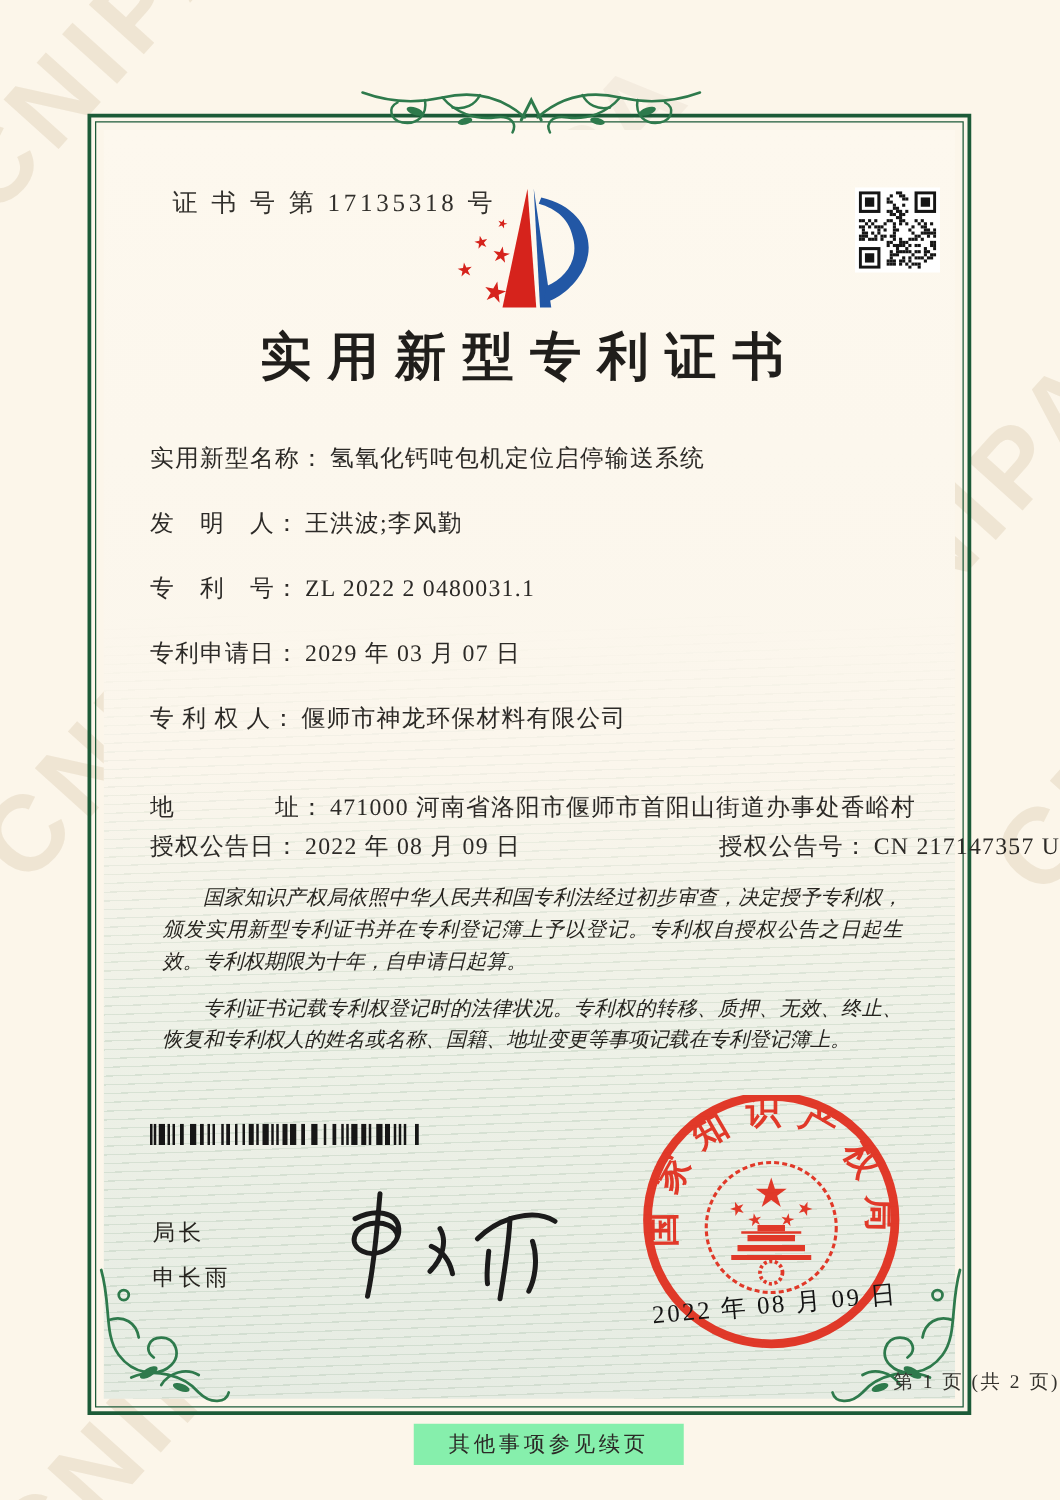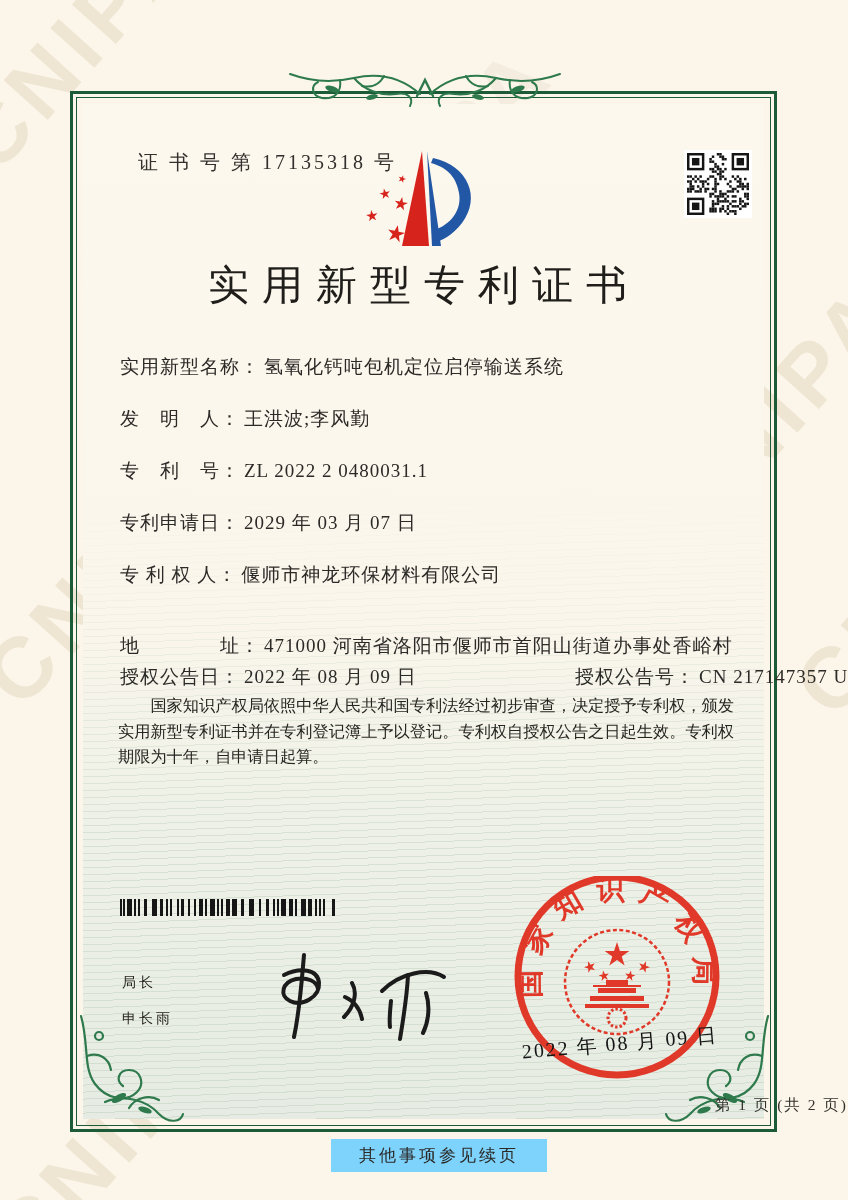--- a/index.html
+++ b/index.html
@@ -20,48 +20,48 @@
   .waves{position:absolute;inset:0;
          background:repeating-linear-gradient(178deg,rgba(130,165,135,.20) 0 1px,rgba(0,0,0,0) 1px 7px);
          -webkit-mask-image:linear-gradient(180deg,transparent 0%,transparent 38%,#000 72%,#000 100%);
                  mask-image:linear-gradient(180deg,transparent 0%,transparent 38%,#000 72%,#000 100%);}
 
   .cert-no{position:absolute;left:118px;top:149px;font-size:20px;letter-spacing:3px;color:#32302c;margin-left:20px;}
   .qr{position:absolute;left:684px;top:150px;width:62px;height:62px;background:#fff;padding:3px;}
   .logo{position:absolute;left:355px;top:146px;width:140px;height:106px;}
 
   .title{position:absolute;left:0;top:258px;width:100%;text-align:center;
-         font-size:41px;font-weight:normal;letter-spacing:13px;color:#201e1b;}
+         font-size:41px;font-weight:bold;letter-spacing:13px;color:#201e1b;}
 
   .row{position:absolute;left:120px;font-size:19px;color:#2c2a27;white-space:nowrap;letter-spacing:1px;}
   .row .val{margin-left:4px;}
   .grant2{position:absolute;left:455px;top:0;}
 
   .paras{position:absolute;left:118px;top:694px;width:616px;color:#26241f;}
-  .paras p{margin:0;font-size:16.2px;line-height:25.5px;text-align:justify;text-indent:2em;}
+  .paras p{margin:12px;font-size:16.2px;line-height:25.5px;text-align:justify;text-indent:2em;font-style:italic;}
 
   .barcode{position:absolute;left:120px;top:899px;width:216px;height:17px;}
 
-  .sig-label{position:absolute;left:122px;font-size:14px;letter-spacing:3px;color:#26241f;
+  .sig-label{position:absolute;left:122px;font-size:18px;letter-spacing:3px;color:#26241f;
              font-family:Liberation Mono, monospace;}
   .sig-title{top:974px;} .sig-name{top:1010px;}
   .signature{position:absolute;left:248px;top:933px;width:205px;height:118px;}
 
   .seal{position:absolute;left:505px;top:876px;width:224px;height:210px;}
   .seal-date{position:absolute;left:513px;top:1030px;width:214px;text-align:center;
              font-size:20px;letter-spacing:2px;color:#141414;transform:rotate(-5deg);z-index:5;}
 
   .page-info{position:absolute;left:0;top:1095px;width:100%;text-align:right;
              font-size:15.5px;letter-spacing:2px;color:#33312c;}
 
   .corner-orn{position:absolute;top:1010px;width:112px;height:116px;}
   .corner-left{left:75px;} .corner-right{left:662px;transform:scaleX(-1);}
   .top-orn{position:absolute;left:270px;top:64px;width:310px;height:54px;}
 
-  .footer-note{position:absolute;left:331px;top:1139px;width:216px;height:33px;background:#7dd3fc;
+  .footer-note{position:absolute;left:331px;top:1139px;width:216px;height:33px;background:#86efac;
                display:flex;align-items:center;justify-content:center;
                font-size:17px;letter-spacing:3px;color:#2b2926;}
 </style>
 </head>
 <body>
 
 <div class="page">
 
   <span class="wm" style="left:-75px;top:-5px;">CNIPA</span>
   <span class="wm" style="left:285px;top:120px;color:rgba(220,200,185,.22);">CNIPA</span>
@@ -309,20 +309,21 @@
   </div>
   <div class="row" style="top:664px;width:612px;">
     <span class="lbl">授权公告日：</span><span class="val">2022 年 08 月 09 日</span>
     <span class="grant2">
       <span class="lbl">授权公告号：</span><span class="val">CN 217147357 U</span>
     </span>
   </div>
 
   <div class="paras">
     <p>国家知识产权局依照中华人民共和国专利法经过初步审查，决定授予专利权，颁发实用新型专利证书并在专利登记簿上予以登记。专利权自授权公告之日起生效。专利权期限为十年，自申请日起算。</p>
+    <p>专利证书记载专利权登记时的法律状况。专利权的转移、质押、无效、终止、恢复和专利权人的姓名或名称、国籍、地址变更等事项记载在专利登记簿上。</p>
   </div>
 
   <svg class="barcode" viewBox="0 0 216 17" preserveAspectRatio="none">
     <g id="bc-bars" fill="#161616">
         <rect x="0" y="0" width="2" height="17"></rect>
         <rect x="3" y="0" width="2" height="17"></rect>
         <rect x="7" y="0" width="5" height="17"></rect>
         <rect x="14" y="0" width="2" height="17"></rect>
         <rect x="18" y="0" width="2" height="17"></rect>
         <rect x="24" y="0" width="3" height="17"></rect>

